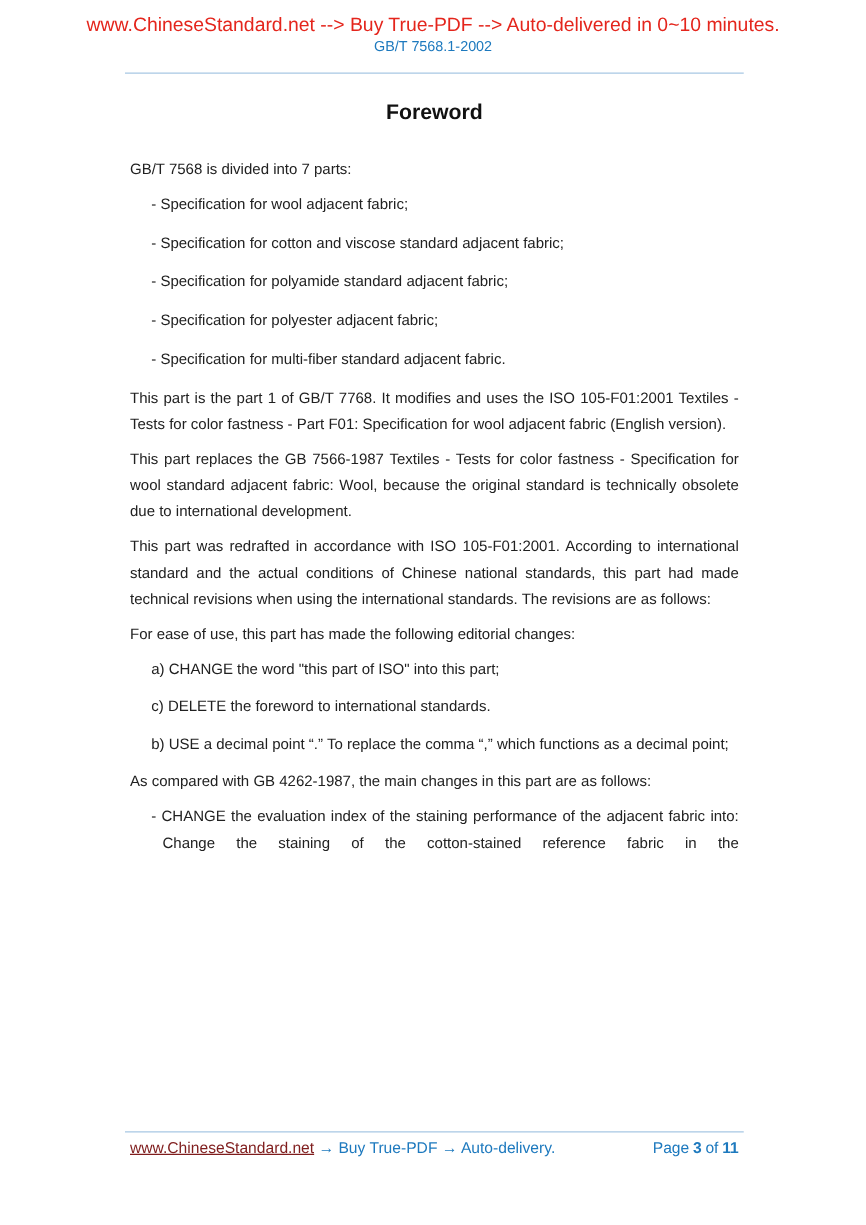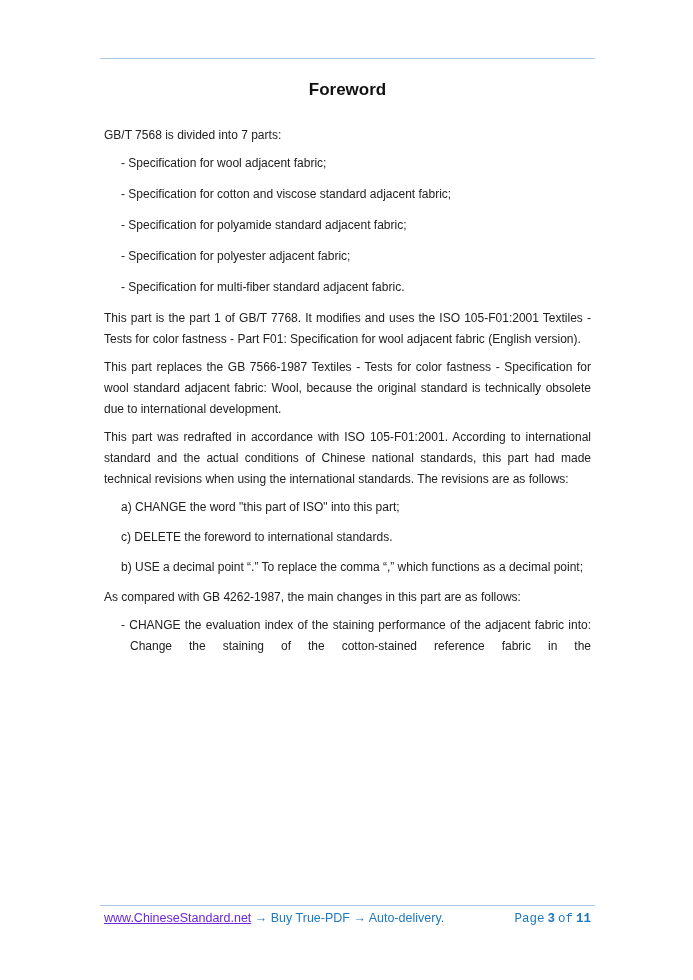--- a/index.html
+++ b/index.html
@@ -92,49 +92,54 @@
     width: 487px;
     display: flex;
     justify-content: space-between;
     align-items: baseline;
     font-size: 12.5px;
     color: #1d79be;
   }
   .footer-left { white-space: nowrap; }
   .footer-link {
     text-decoration: underline;
-    color: #6d28d9;
+    color: #7f1d1d;
     cursor: pointer;
   }
   .footer-right { white-space: nowrap; }
   .footer-right .num { font-weight: bold; }
-  .footer-right span { margin-left: 3px; font-family: Liberation Mono, monospace; }
+  .footer-right span { margin-left: 3px; }
 </style>
 </head>
 <body>
 
 <div class="page">
 
+  <div class="header">
+    <div class="promo">www.ChineseStandard.net --&gt; Buy True-PDF --&gt; Auto-delivered in 0~10 minutes.</div>
+    <div class="std-num">GB/T 7568.1-2002</div>
+  </div>
 
   <div class="rule top-rule"></div>
 
   <div class="content">
     <h1 class="title">Foreword</h1>
 
     <p class="para">GB/T 7568 is divided into 7 parts:</p>
 
     <p class="list-item">- Specification for wool adjacent fabric;</p>
     <p class="list-item">- Specification for cotton and viscose standard adjacent fabric;</p>
     <p class="list-item">- Specification for polyamide standard adjacent fabric;</p>
     <p class="list-item">- Specification for polyester adjacent fabric;</p>
     <p class="list-item">- Specification for multi-fiber standard adjacent fabric.</p>
 
     <p class="para">This part is the part 1 of GB/T 7768. It modifies and uses the ISO 105-F01:2001 Textiles - Tests for color fastness - Part F01: Specification for wool adjacent fabric (English version).</p>
     <p class="para">This part replaces the GB 7566-1987 Textiles - Tests for color fastness - Specification for wool standard adjacent fabric: Wool, because the original standard is technically obsolete due to international development.</p>
     <p class="para">This part was redrafted in accordance with ISO 105-F01:2001. According to international standard and the actual conditions of Chinese national standards, this part had made technical revisions when using the international standards. The revisions are as follows:</p>
+    <p class="para">For ease of use, this part has made the following editorial changes:</p>
 
     <p class="alpha-item">a) CHANGE the word "this part of ISO" into this part;</p>
     <p class="alpha-item">c) DELETE the foreword to international standards.</p>
     <p class="alpha-item">b) USE a decimal point “.” To replace the comma “,” which functions as a decimal point;</p>
 
     <p class="para">As compared with GB 4262-1987, the main changes in this part are as follows:</p>
 
     <p class="list-item force-last">- CHANGE the evaluation index of the staining performance of the adjacent fabric into: Change the staining of the cotton-stained reference fabric in the</p>
   </div>
 

